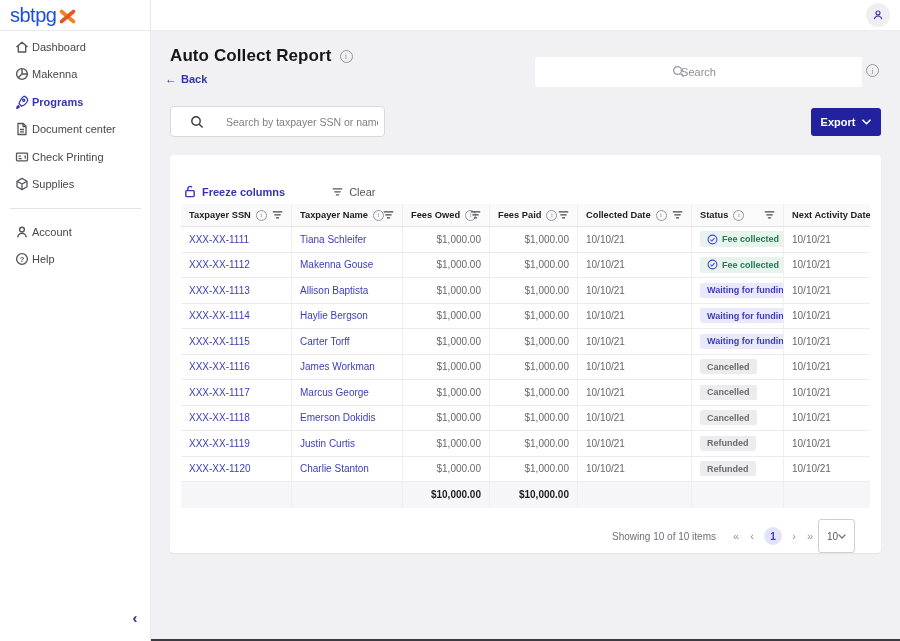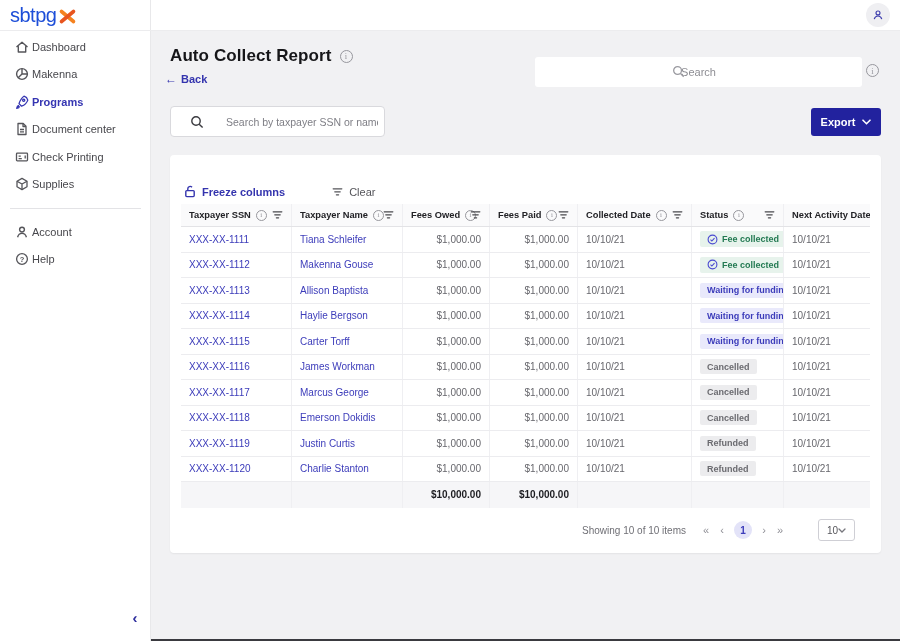--- a/index.html
+++ b/index.html
@@ -73,21 +73,21 @@
   .chip[data-variant="success"] { background:#e7f3ec; color:#237a52; }
   .chip[data-variant="info"]    { background:#e9e9fb; color:#3c3cba; }
   .chip .chip-check { display:none; line-height:0; }
   .chip[data-variant="success"] .chip-check { display:inline-flex; }
 
   
   .pager { position:absolute; right:26px; top:364px; display:flex; align-items:center; }
   .pager-summary { font-size:10px; color:#6f6f75; margin-right:12px; }
   .pg-btn { width:16px; height:18px; display:flex; align-items:center; justify-content:center; font-size:11px; color:#8f8f96; cursor:pointer; }
   .pg-current { width:18px; height:18px; border-radius:50%; background:#e3e3f8; color:#3c3cba; font-size:10px; font-weight:600; display:flex; align-items:center; justify-content:center; margin:0 4px; cursor:pointer; }
-  .page-size { margin-left:30px; width:37px; height:22px; border:1px solid #cfcfd5; border-radius:3px; background:#fff; display:flex; align-items:center; justify-content:center; gap:0; font-size:10px; color:#55555a; cursor:pointer; }
+  .page-size { width:37px; height:34px; border:1px solid #cfcfd5; border-radius:3px; background:#fff; display:flex; align-items:center; justify-content:center; gap:0; font-size:10px; color:#55555a; cursor:pointer; }
 
   .bottom-strip { position:absolute; left:0; bottom:0; width:900px; height:2px; background:#3a3a3f; }
   svg { display:block; }
 </style>
 </head>
 <body>
 
 <div class="topbar"></div>
 <div class="top-divider"></div>
 <div class="avatar-btn">

